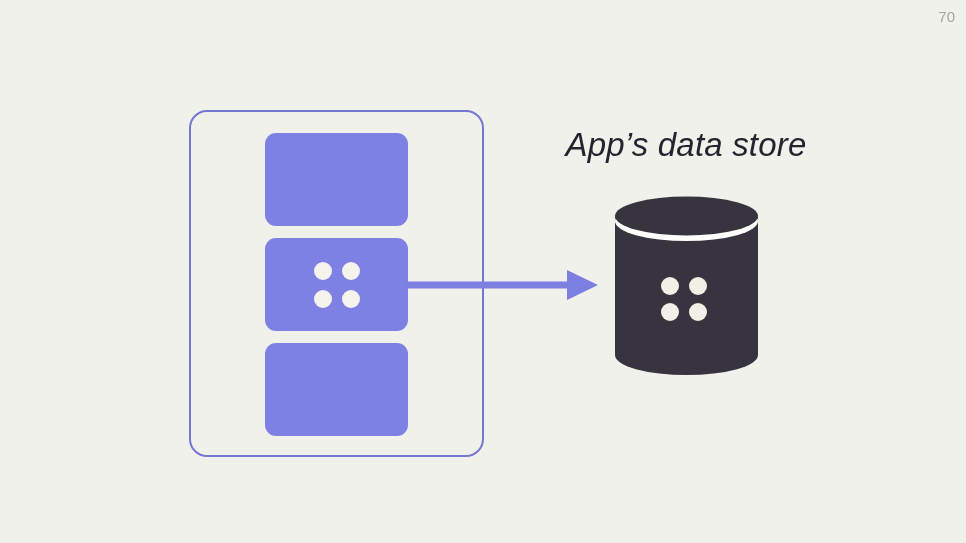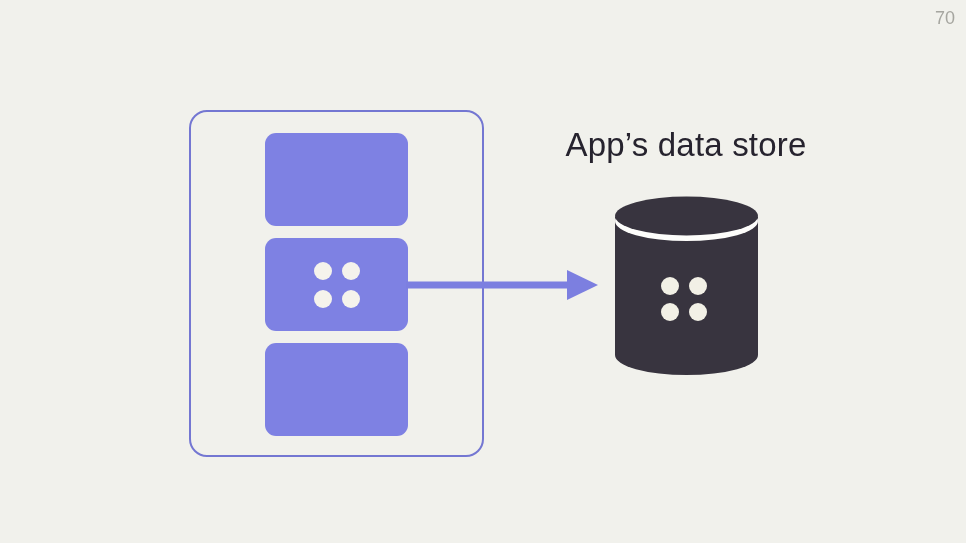--- a/index.html
+++ b/index.html
@@ -16,21 +16,21 @@
   .slide {
     position: relative;
     width: 966px;
     height: 543px;
     background: #f1f1ec;
   }
   .page-number {
     position: absolute;
     top: 8px;
     right: 11px;
-    font-size: 18px;
+    font-size: 15px;
     color: #a6a6a0;
     margin-left: 28px;
   }
   .diagram-title {
     position: absolute;
     font-size: 33px;
     font-weight: 500;
     color: #26232e;
     text-align: center;
     letter-spacing: 0.2px;
@@ -38,20 +38,21 @@
   }
   .title-app {
     left: 189px;
     top: 59px;
     width: 295px;
   }
   .title-store {
     left: 556px;
     top: 126px;
     width: 260px;
+    font-style: italic;
   }
   .app-outline {
     position: absolute;
     left: 189px;
     top: 110px;
     width: 295px;
     height: 347px;
     box-sizing: border-box;
     border: 2px solid #7477d2;
     border-radius: 18px;

